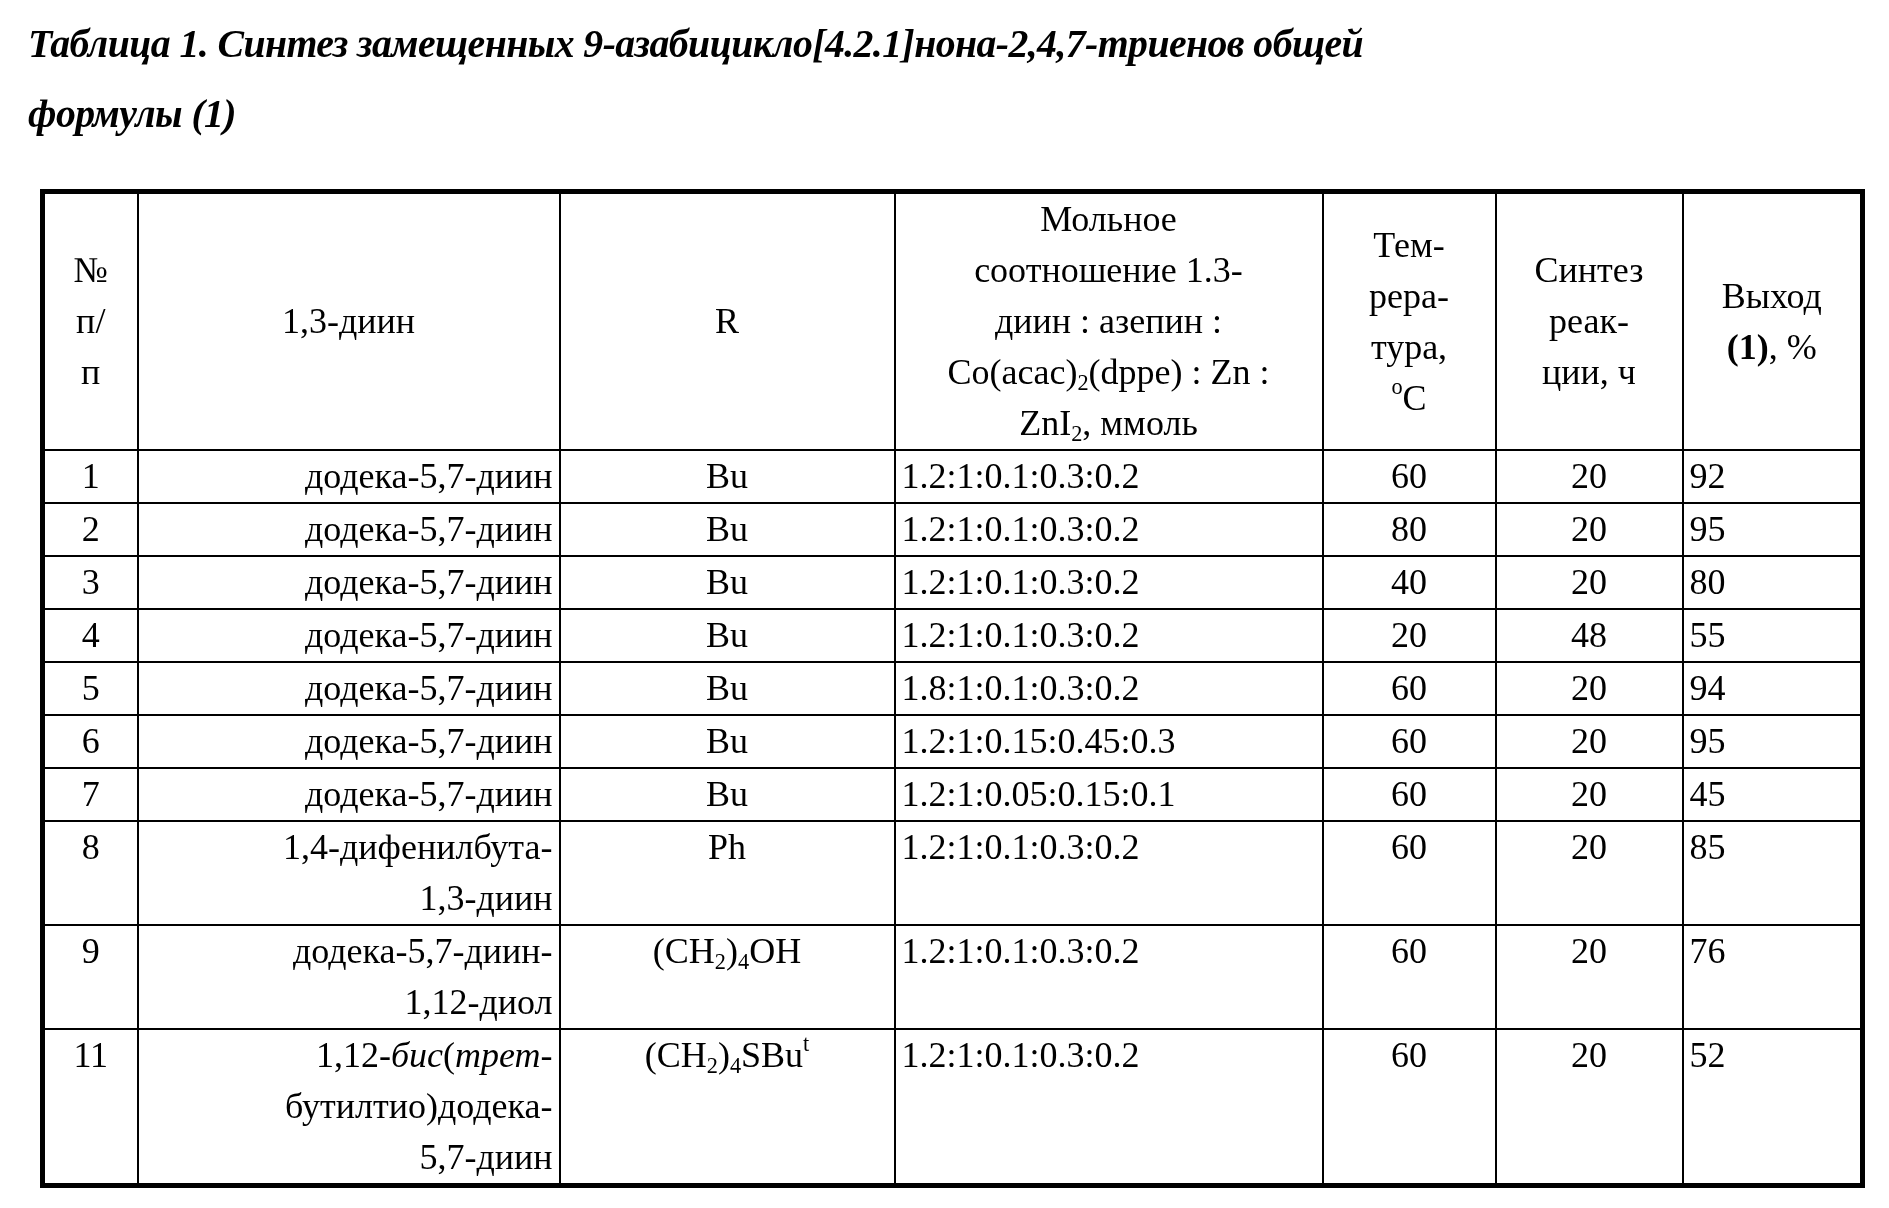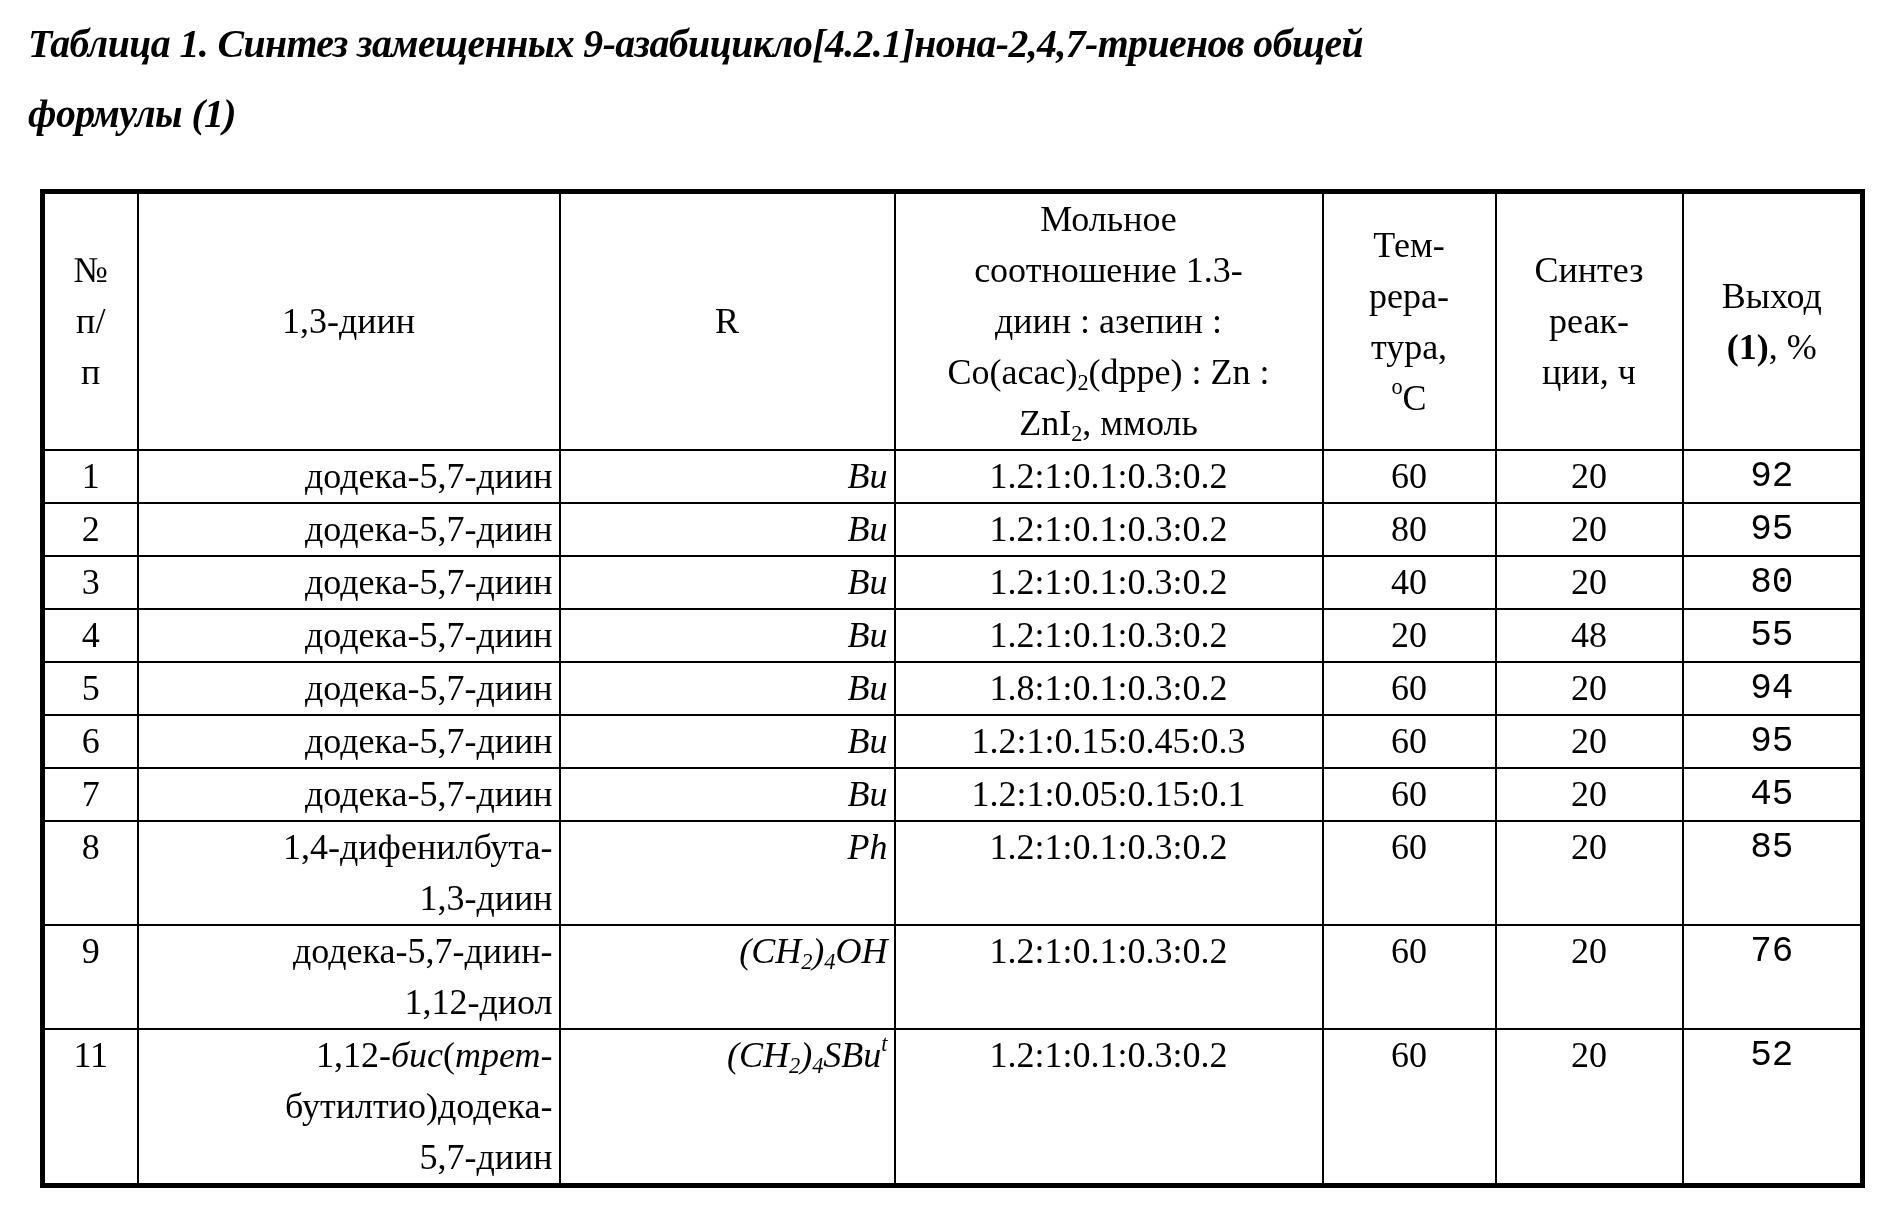--- a/index.html
+++ b/index.html
@@ -57,25 +57,25 @@
   th.h-time { text-align: left; vertical-align: top; padding-left: 18px; padding-top: 2px; }
   th.h-temp { vertical-align: top; padding-top: 2px; }
   th.h-yield { vertical-align: top; padding-top: 2px; }
   th.h-ratio { vertical-align: top; padding-top: 2px; margin-top: 24px; }
   th.h-num { text-align: left; padding-left: 14px; }
   th.h-r { vertical-align: top; padding-top: 50px; }
   th.h-diyne { padding-top: 10px; }
 
   td.c-num { text-align: center; }
   td.c-diyne { text-align: right; padding-left: 20px; }
-  td.c-r { text-align: right; font-style: italic; }
-  td.c-ratio { text-align: center; }
+  td.c-r { text-align: center; }
+  td.c-ratio { }
   td.c-temp { text-align: center; margin-left: 48px; }
   td.c-time { text-align: center; vertical-align: middle; }
-  td.c-yield { text-align: center; vertical-align: middle; padding-left: 20px; font-family: Liberation Mono, monospace; }
+  td.c-yield { vertical-align: middle; padding-left: 20px; }
   td.c-time.top, td.c-yield.top { vertical-align: top; }
 
   tr.r1 td { height: 48px; }
   tr.r2 td { height: 99px; }
   tr.r3 td { height: 150px; }
 
   .bold { font-weight: bold; }
   .it { font-style: italic; }
   sub, sup { font-size: 62%; line-height: 0; }
   sub { vertical-align: -0.25em; }

